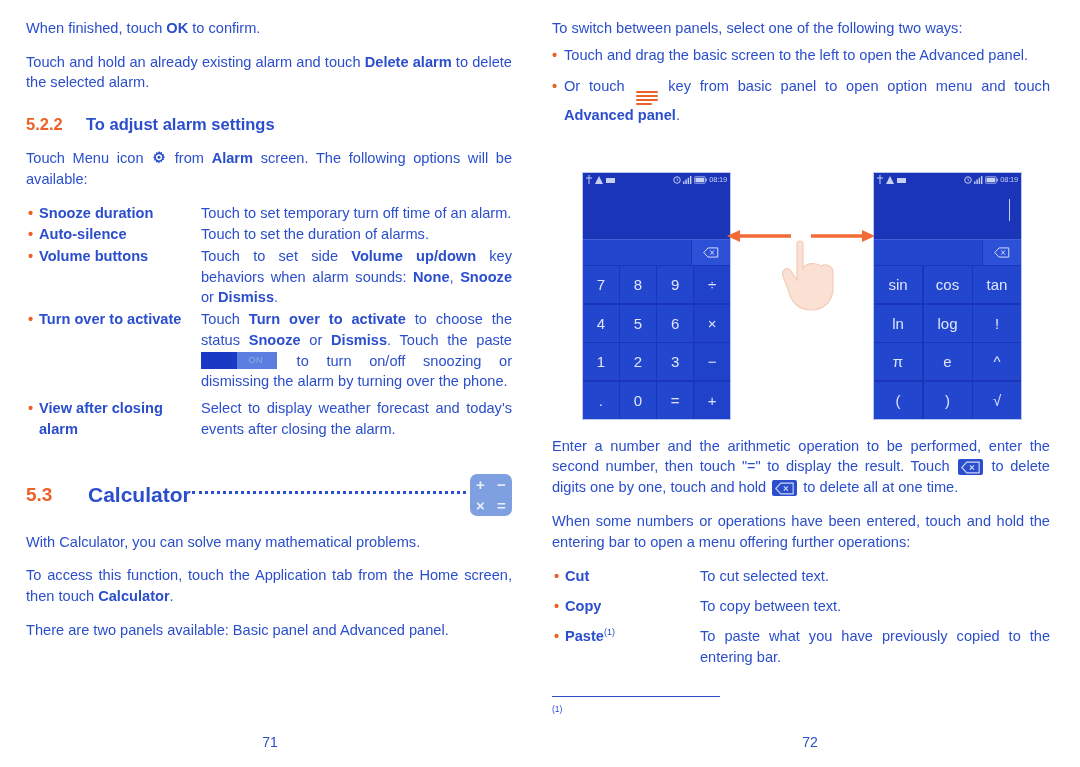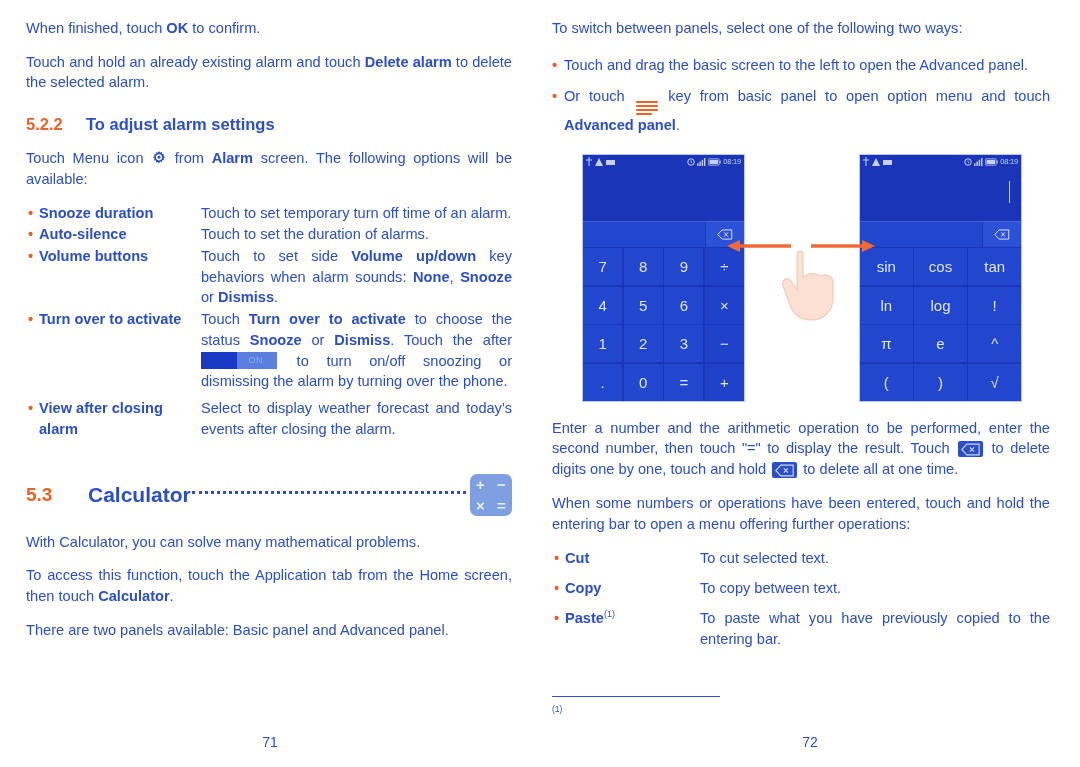--- a/index.html
+++ b/index.html
@@ -222,25 +222,26 @@
   
   .shots {
     position: relative;
     display: flex;
     justify-content: space-between;
     margin: 18px 0 16px 0;
     padding: 0 28px 0 30px;
     box-sizing: border-box;
   }
   .phone {
-    width: 163px;
+    width: 149px;
     background: #5eead4;
     border: 1px solid #b9c6ee;
     box-sizing: border-box;
     font-family: "Liberation Sans", sans-serif;
+    margin-top: 28px;
   }
   .statusbar {
     height: 14px;
     background: #1b35b8;
     display: flex;
     align-items: center;
     justify-content: space-between;
     padding: 0 3px;
     color: #c6d0f2;
     font-size: 7.5px;
@@ -366,21 +367,21 @@
         <div class="def-desc">Touch to set the duration of alarms.</div>
       </div>
 
       <div class="def-row">
         <div class="def-term"><span class="bullet">•</span><span>Volume buttons</span></div>
         <div class="def-desc"><span>Touch to set side </span><b>Volume up/down</b><span> key behaviors when alarm sounds: </span><b>None</b><span>, </span><b>Snooze</b><span> or </span><b>Dismiss</b><span>.</span></div>
       </div>
 
       <div class="def-row">
         <div class="def-term"><span class="bullet">•</span><span>Turn over to activate</span></div>
-        <div class="def-desc"><span>Touch </span><b>Turn over to activate</b><span> to choose the status </span><b>Snooze</b><span> or </span><b>Dismiss</b><span>. Touch the after </span><span class="toggle-sw"><span class="knob"></span><span class="lbl">ON</span></span><span> to turn on/off snoozing or dismissing the alarm by turning over the phone.</span></div>
+        <div class="def-desc"><span>Touch </span><b>Turn over to activate</b><span> to choose the status </span><b>Snooze</b><span> or </span><b>Dismiss</b><span>. Touch the paste </span><span class="toggle-sw"><span class="knob"></span><span class="lbl">ON</span></span><span> to turn on/off snoozing or dismissing the alarm by turning over the phone.</span></div>
       </div>
 
       <div class="def-row" style="margin-top:6px">
         <div class="def-term"><span class="bullet">•</span><span>View after closing alarm</span></div>
         <div class="def-desc">Select to display weather forecast and today's events after closing the alarm.</div>
       </div>
 
     </div>
 
     <div class="big-head">
@@ -401,21 +402,21 @@
       <span>To access this function, touch the Application tab from the Home screen, then touch </span><b>Calculator</b><span>.</span>
     </p>
 
     <p class="body last">There are two panels available: Basic panel and Advanced panel.</p>
 
     <div class="pagenum">71</div>
   </div>
 
   <div class="col col-right">
 
-    <p class="body" style="margin-bottom:16px">To switch between panels, select one of the following two ways:</p>
+    <p class="body" style="margin-bottom:6px">To switch between panels, select one of the following two ways:</p>
 
     <div class="bul">
       <span class="dot">•</span>
       <span class="txt">Touch and drag the basic screen to the left to open the Advanced panel.</span>
     </div>
 
     <div class="bul">
       <span class="dot">•</span>
       <span class="txt"><span>Or touch </span><span class="hamburger-ico">
             <i></i>

